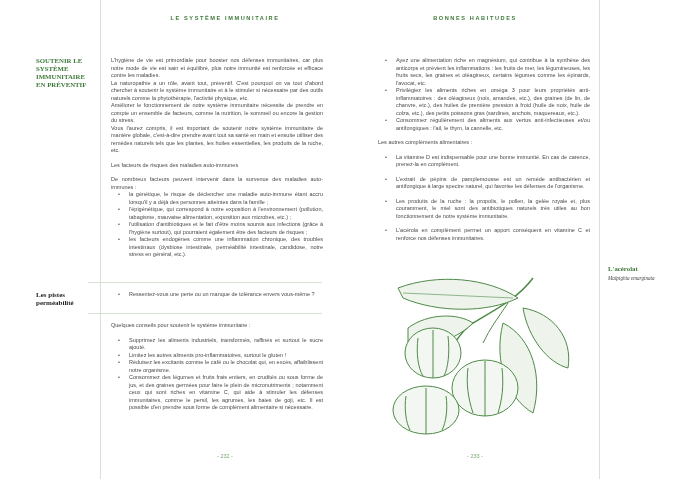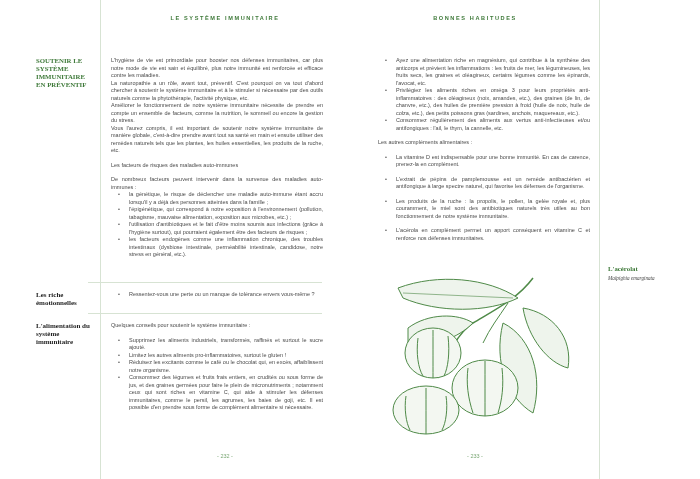--- a/index.html
+++ b/index.html
@@ -50,30 +50,29 @@
     <ul class="bullets">
       <li>la génétique, le risque de déclencher une maladie auto-immune étant accru lorsqu'il y a déjà des personnes atteintes dans la famille ;</li>
       <li>l'épigénétique, qui correspond à notre exposition à l'environnement (pollution, tabagisme, mauvaise alimentation, exposition aux microbes, etc.) ;</li>
       <li>l'utilisation d'antibiotiques et le fait d'être moins soumis aux infections (grâce à l'hygiène surtout), qui pourraient également être des facteurs de risques ;</li>
       <li>les facteurs endogènes comme une inflammation chronique, des troubles intestinaux (dysbiose intestinale, perméabilité intestinale, candidose, notre stress en général, etc.).</li>
     </ul>
   </div>
 
   <div class="hr" style="left:88px;top:282px;width:234px;"></div>
 
-  <div class="side-title" style="top:291px;">Les riche émotionnelles</div>
+  <div class="side-title" style="top:291px;">Les pistes perméabilité</div>
   <div class="body-text" style="left:111px;top:291px;width:212px;">
     <ul class="bullets">
       <li>Ressentez-vous une perte ou un manque de tolérance envers vous-même ?</li>
     </ul>
   </div>
 
   <div class="hr" style="left:88px;top:313px;width:234px;"></div>
 
-  <div class="side-title" style="top:322px;">L'alimentation du système immunitaire</div>
   <div class="body-text" style="left:111px;top:322px;width:212px;">
     <p>Quelques conseils pour soutenir le système immunitaire :</p>
     <div class="gap"></div>
     <ul class="bullets">
       <li>Supprimez les aliments industriels, transformés, raffinés et surtout le sucre ajouté.</li>
       <li>Limitez les autres aliments pro-inflammatoires, surtout le gluten !</li>
       <li>Réduisez les excitants comme le café ou le chocolat qui, en excès, affaiblissent notre organisme.</li>
       <li>Consommez des légumes et fruits frais entiers, en crudités ou sous forme de jus, et des graines germées pour faire le plein de micronutriments ; notamment ceux qui sont riches en vitamine C, qui aide à stimuler les défenses immunitaires, comme le persil, les agrumes, les baies de goji, etc. Il est possible d'en prendre sous forme de complément alimentaire si nécessaire.</li>
     </ul>
   </div>

